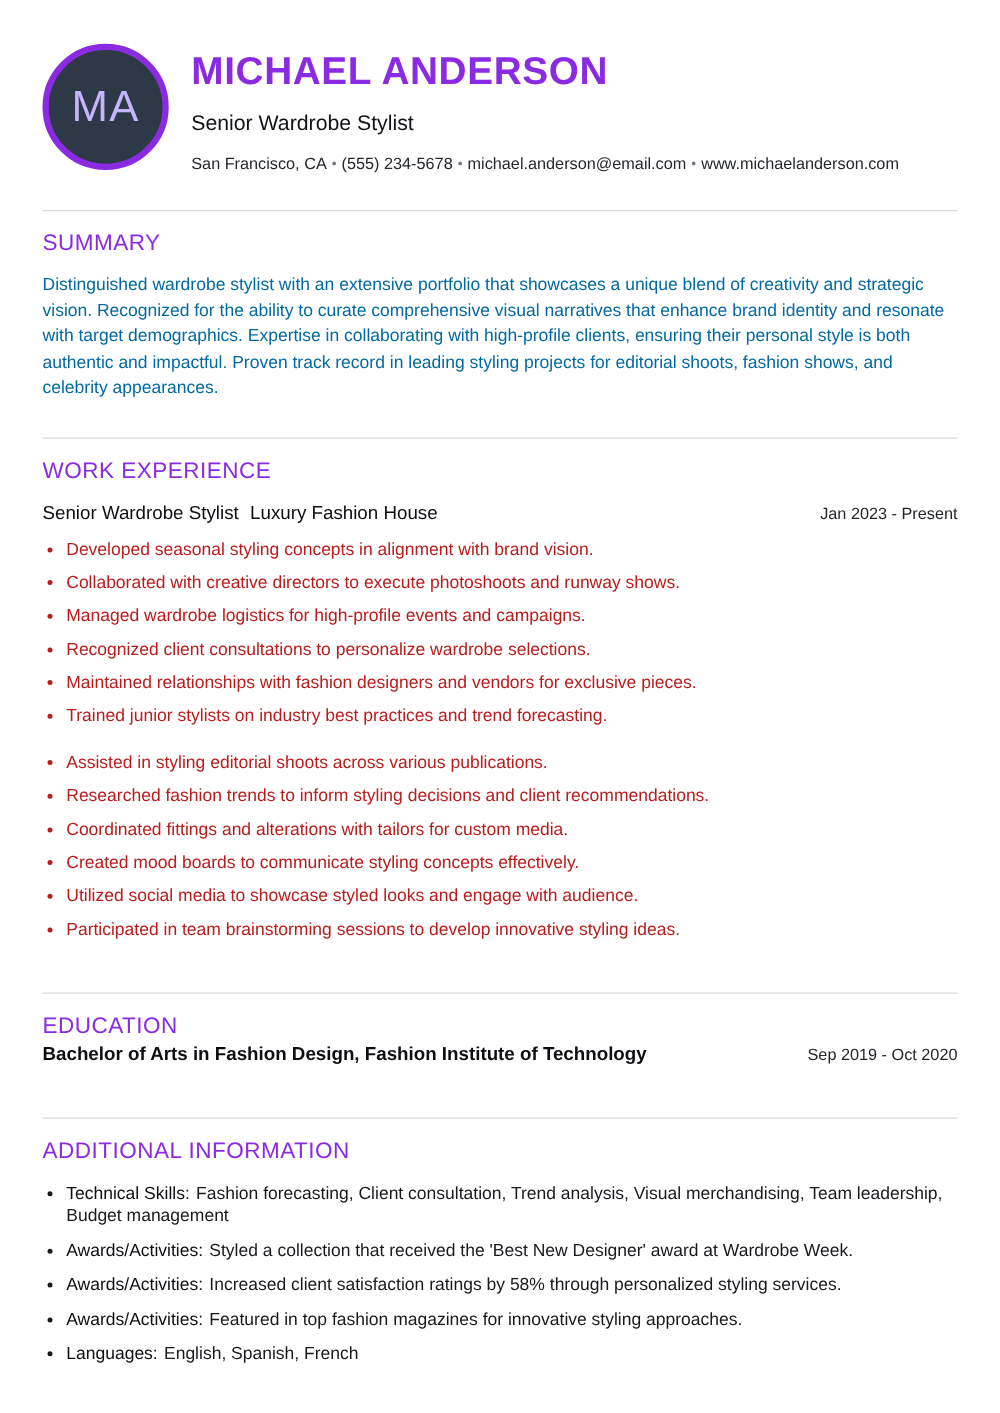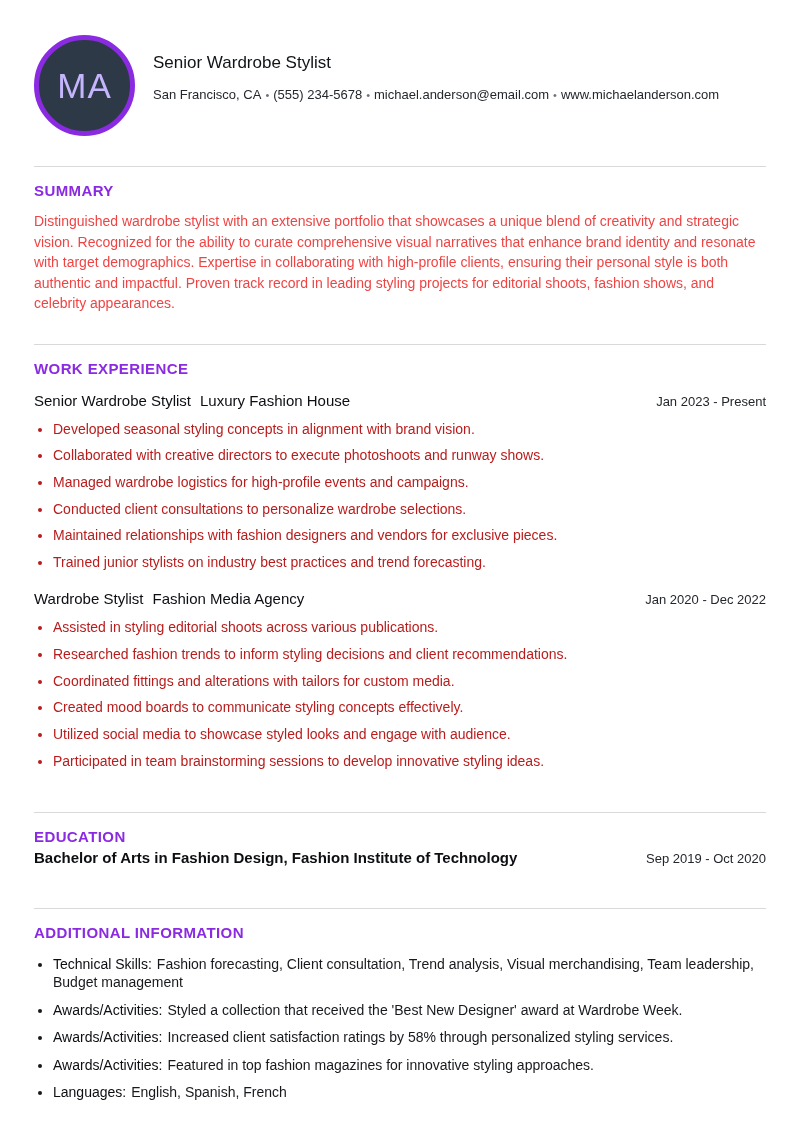--- a/index.html
+++ b/index.html
@@ -32,25 +32,25 @@
   .contact {
     display: flex; align-items: center; gap: 4px;
     font-size: 13px; color: #24272c; margin-top: 14px;
   }
   .contact .dot { color: #6b7280; font-size: 11px; }
 
   
   .rule { border: none; border-top: 1px solid #d9d9d9; margin-top: 30px; }
   .rule.lg { margin-top: 42px; }
   .section-heading {
-    color: #8a2be2; font-size: 15px; font-weight: bold;
+    color: #8a2be2; font-size: 18px; font-weight: normal;
     letter-spacing: 0.4px; margin-top: 15px;
   }
   .summary-text {
-    font-size: 14px; line-height: 20.5px; margin-top: 12px; color: #ef4444;
+    font-size: 14px; line-height: 20.5px; margin-top: 12px; color: #0369a1;
     text-align: left;
   }
 
   
   .job { margin-top: 15px; }
   .job + .job { margin-top: 19px; }
   .row-split { display: flex; justify-content: space-between; align-items: baseline; }
   .job-title-line { font-size: 15px; font-weight: normal; color: #0c0e12; }
   .company { margin-left: 9px; }
   .dates { font-size: 13px; color: #23262b; white-space: nowrap; }
@@ -71,20 +71,21 @@
 </head>
 <body>
 
 <div class="page">
 
   <header class="header">
     <div class="avatar">
       <span class="avatar-initials">MA</span>
     </div>
     <div class="header-text">
+      <h1 class="name">MICHAEL ANDERSON</h1>
       <div class="job-headline">Senior Wardrobe Stylist</div>
       <div class="contact">
         <span>San Francisco, CA</span>
         <span class="dot">•</span>
         <span>(555) 234-5678</span>
         <span class="dot">•</span>
         <span>michael.anderson@email.com</span>
         <span class="dot">•</span>
         <span>www.michaelanderson.com</span>
       </div>
@@ -105,33 +106,27 @@
       <div class="row-split">
         <div class="job-title-line">
           <span>Senior Wardrobe Stylist</span><span class="company">Luxury Fashion House</span>
         </div>
         <span class="dates">Jan 2023 - Present</span>
       </div>
       <ul class="bullets">
         <li>Developed seasonal styling concepts in alignment with brand vision.</li>
         <li>Collaborated with creative directors to execute photoshoots and runway shows.</li>
         <li>Managed wardrobe logistics for high-profile events and campaigns.</li>
-        <li>Conducted client consultations to personalize wardrobe selections.</li>
+        <li>Recognized client consultations to personalize wardrobe selections.</li>
         <li>Maintained relationships with fashion designers and vendors for exclusive pieces.</li>
         <li>Trained junior stylists on industry best practices and trend forecasting.</li>
       </ul>
     </div>
 
     <div class="job">
-      <div class="row-split">
-        <div class="job-title-line">
-          <span>Wardrobe Stylist</span><span class="company">Fashion Media Agency</span>
-        </div>
-        <span class="dates">Jan 2020 - Dec 2022</span>
-      </div>
       <ul class="bullets">
         <li>Assisted in styling editorial shoots across various publications.</li>
         <li>Researched fashion trends to inform styling decisions and client recommendations.</li>
         <li>Coordinated fittings and alterations with tailors for custom media.</li>
         <li>Created mood boards to communicate styling concepts effectively.</li>
         <li>Utilized social media to showcase styled looks and engage with audience.</li>
         <li>Participated in team brainstorming sessions to develop innovative styling ideas.</li>
       </ul>
     </div>
   </section>

